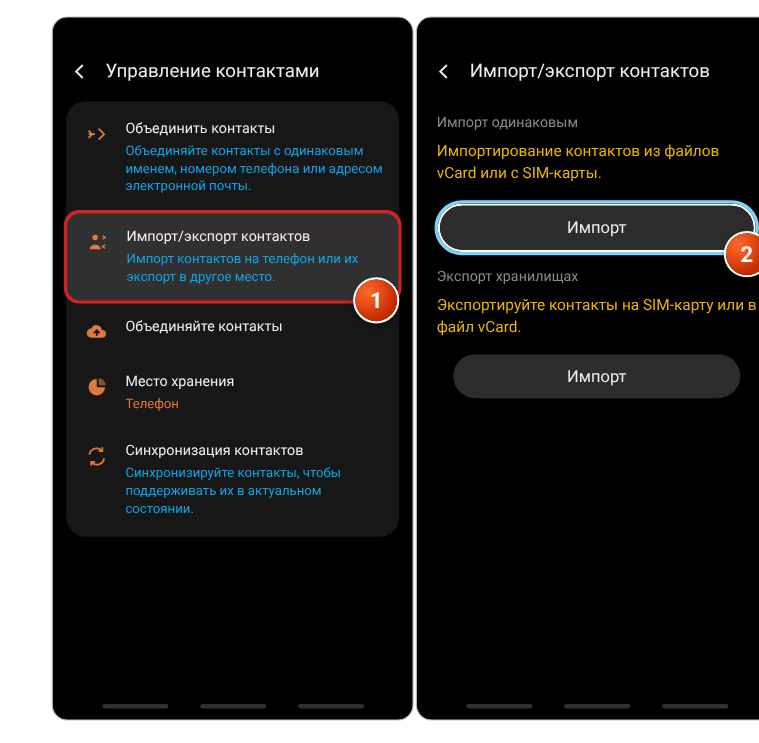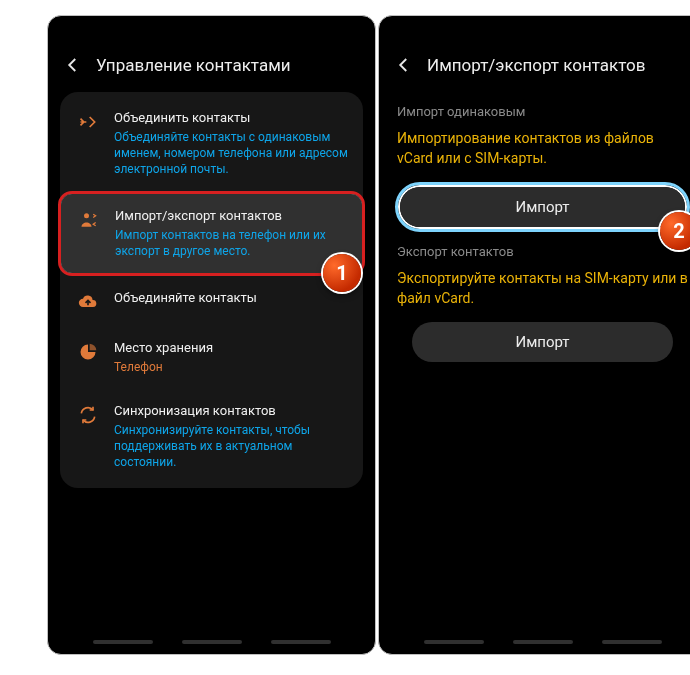--- a/index.html
+++ b/index.html
@@ -275,21 +275,21 @@
     <div class="section-label">Импорт одинаковым</div>
     <div class="section-desc">Импортирование контактов из файлов vCard или с SIM-карты.</div>
 
     <div class="pill-highlight-wrap">
       <div class="pill-highlight">
         <div class="pill-btn">Импорт</div>
       </div>
       <div class="bump" style="right:-4px; bottom:-18px;">2</div>
     </div>
 
-    <div class="section-label">Экспорт контактов</div>
+    <div class="section-label">Экспорт хранилищах</div>
     <div class="section-desc">Экспортируйте контакты на SIM-карту или в файл vCard.</div>
 
     <div class="pill-btn">Импорт</div>
 
     <div class="nav-bar">
       <div></div>
         <div></div>
         <div></div>
     </div>
   </div>

